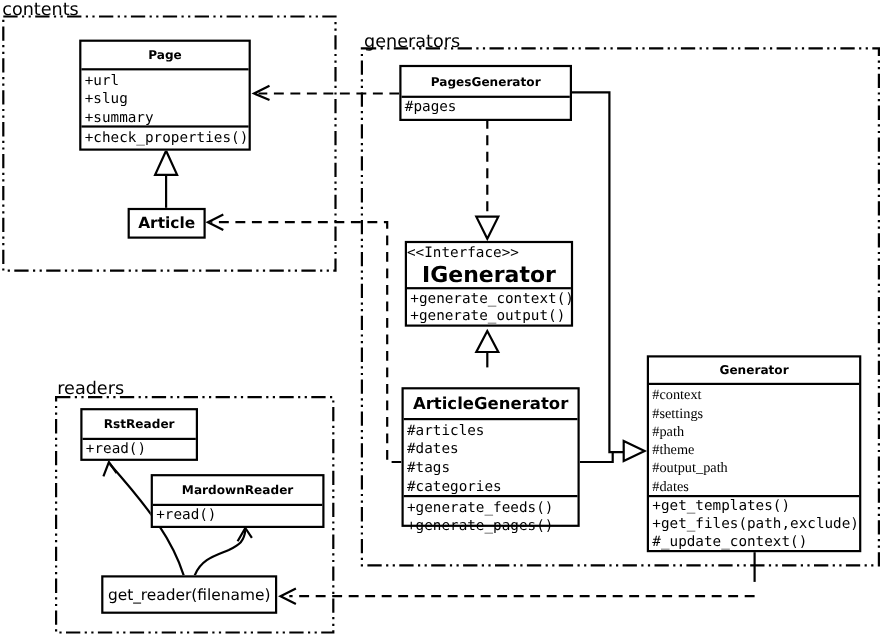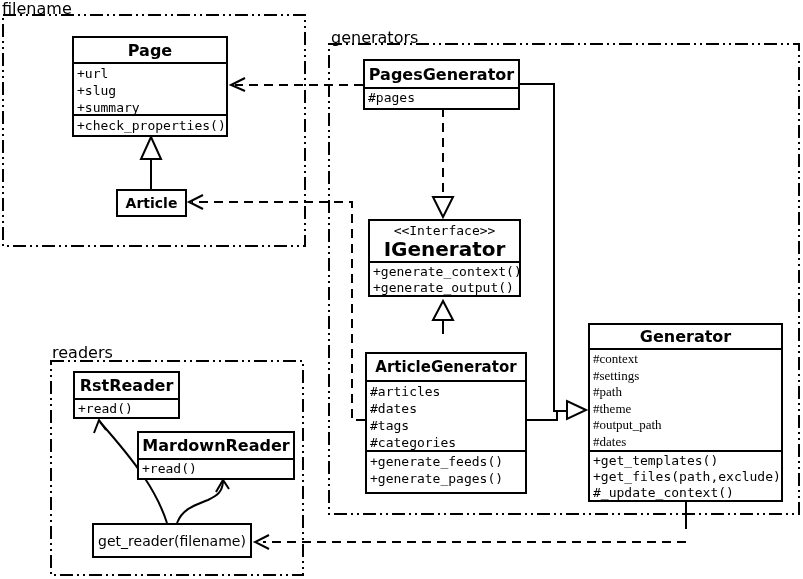--- a/index.html
+++ b/index.html
@@ -1,27 +1,27 @@
 <!DOCTYPE html>
 <html><head>
 <meta charset="utf-8">
 <style>
   html,body{margin:0;padding:0;background:#ffffff;}
   #canvas{position:relative;width:803px;height:579px;background:#ffffff;overflow:hidden;
           font-family:"DejaVu Sans",sans-serif;color:#000;}
   svg.layer{position:absolute;left:0;top:0;}
   .pkg-label{position:absolute;font:16px "DejaVu Sans",sans-serif;color:#000;white-space:nowrap;}
   .cls{position:absolute;background:#ffffff;border:2px solid #000;box-sizing:border-box;}
-  .cls-title{font-weight:bold;font-size:16px;display:flex;align-items:center;justify-content:center;
+  .cls-title{font-weight:bold;font-size:11px;display:flex;align-items:center;justify-content:center;
              white-space:nowrap;overflow:hidden;}
   .sec{border-top:2px solid #000;box-sizing:border-box;padding:1px 0 0 3px;overflow:visible;}
   .row{font:13px "DejaVu Sans Mono",monospace;line-height:17px;white-space:pre;}
   .row16{line-height:16px;}
   .row165{line-height:16.6px;font-family:Liberation Serif, serif;}
-  .stereo{font:13px "DejaVu Sans Mono",monospace;text-align:center;line-height:16px;}
+  .stereo{font:13px "DejaVu Sans Mono",monospace;text-align:left;line-height:16px;}
   .iface-name{font-weight:bold;font-size:20px;text-align:center;line-height:21px;}
   .single{display:flex;align-items:center;justify-content:center;white-space:nowrap;}
 </style>
 </head>
 <body>
 
 <div id="canvas">
 
   <svg class="layer" width="803" height="579" viewBox="0 0 803 579">
     <g fill="none" stroke="#000" stroke-width="2">
@@ -72,21 +72,21 @@
         <polyline points="94,433 99,420 106,430"></polyline>
       </g>
 
       <g>
         <path d="M 177,523 C 183,508 196,505 208,500 C 218,495 222,492 223,482"></path>
         <polyline points="216,492 223,480 229,489"></polyline>
       </g>
     </g>
   </svg>
 
-  <div class="pkg-label" style="left:2px;top:-1px">filename</div>
+  <div class="pkg-label" style="left:2px;top:-1px">contents</div>
   <div class="pkg-label" style="left:331px;top:28px">generators</div>
   <div class="pkg-label" style="left:52px;top:343px">readers</div>
 
   <div class="cls" style="left:72px;top:36px;width:156px">
     <div class="cls-title" style="height:24px">Page</div>
     <div class="sec" style="height:52px">
       <div class="row">+url</div>
       <div class="row">+slug</div>
       <div class="row">+summary</div>
     </div>
@@ -116,21 +116,21 @@
   </div>
 
   <div class="cls" style="left:365px;top:352px;width:162px">
     <div class="cls-title" style="height:26px;font-size:15px">ArticleGenerator</div>
     <div class="sec" style="height:70px">
       <div class="row">#articles</div>
       <div class="row">#dates</div>
       <div class="row">#tags</div>
       <div class="row">#categories</div>
     </div>
-    <div class="sec" style="height:42px">
+    <div class="sec" style="height:27px">
       <div class="row">+generate_feeds()</div>
       <div class="row">+generate_pages()</div>
     </div>
   </div>
 
   <div class="cls" style="left:588px;top:323px;width:195px">
     <div class="cls-title" style="height:23px">Generator</div>
     <div class="sec" style="height:102px">
       <div class="row row165">#context</div>
       <div class="row row165">#settings</div>

